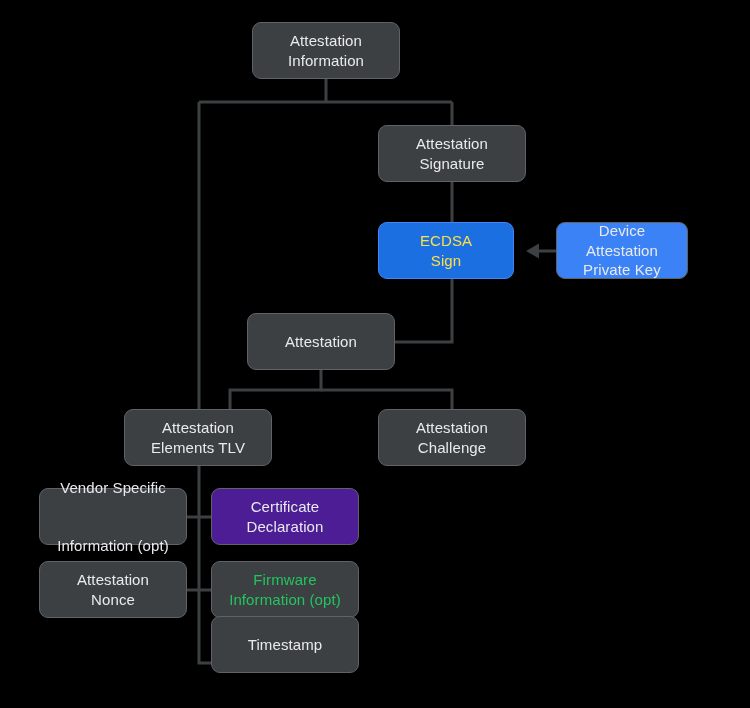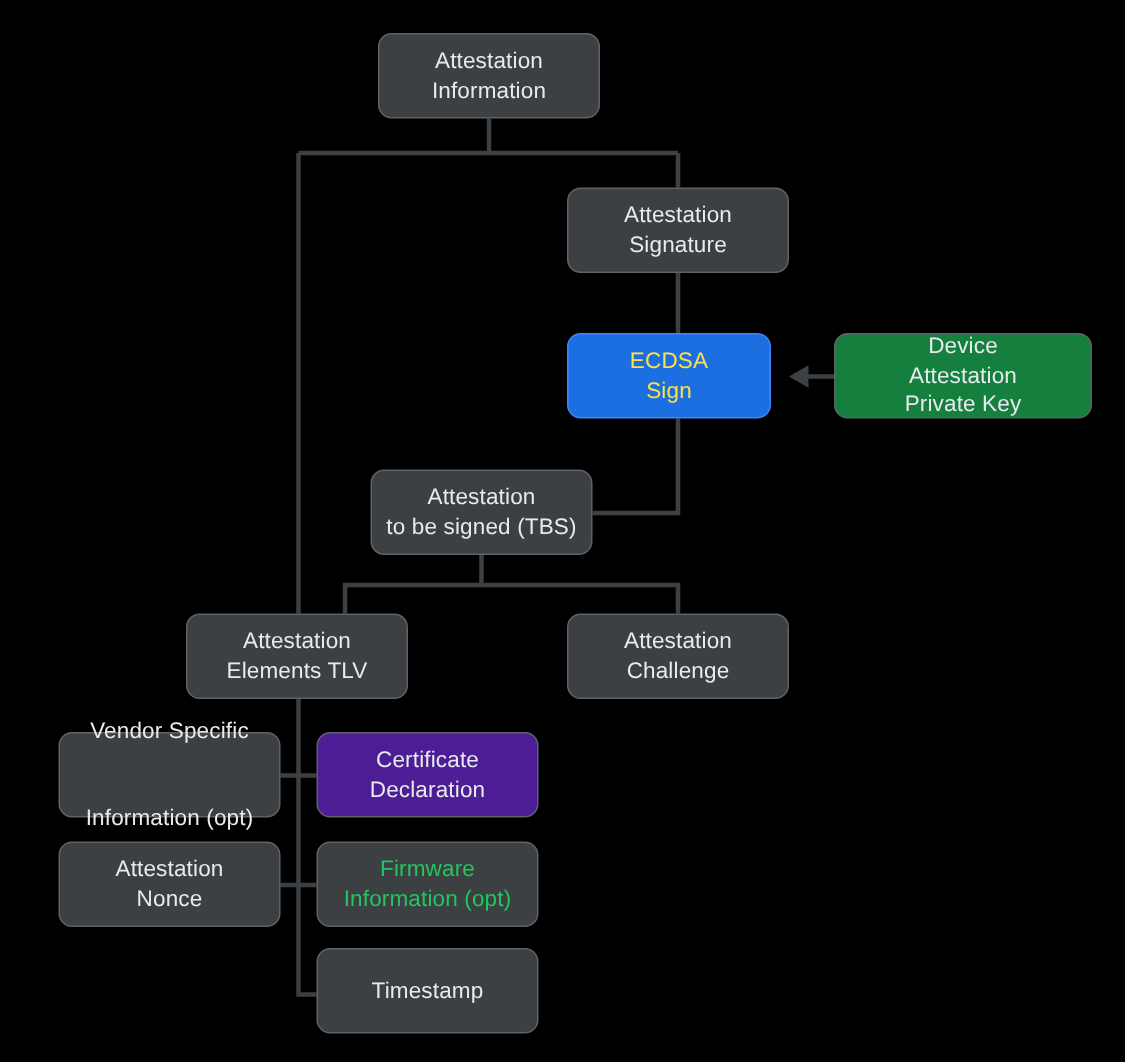--- a/index.html
+++ b/index.html
@@ -72,28 +72,27 @@
         <div class="node-line">Information</div>
       </div>
       <div class="node" style="left: 378px; top: 125px; width: 148px; height: 57px; background: rgb(60, 64, 67); border-color: rgb(95, 99, 104); color: rgb(232, 234, 237);">
         <div class="node-line">Attestation</div>
         <div class="node-line">Signature</div>
       </div>
       <div class="node" style="left: 378px; top: 222px; width: 136px; height: 57px; background: rgb(28, 111, 224); border-color: rgb(66, 133, 244); color: #fde047;">
         <div class="node-line">ECDSA</div>
         <div class="node-line">Sign</div>
       </div>
-      <div class="node" style="left: 556px; top: 222px; width: 172px; height: 57px; background: #15803d; border-color: rgb(95, 99, 104); color: rgb(232, 234, 237);">
+      <div class="node" style="left: 556px; top: 222px; width: 132px; height: 57px; background: #3b82f6; border-color: rgb(95, 99, 104); color: rgb(232, 234, 237);">
         <div class="node-line">Device</div>
         <div class="node-line">Attestation</div>
         <div class="node-line">Private Key</div>
       </div>
       <div class="node" style="left: 247px; top: 313px; width: 148px; height: 57px; background: rgb(60, 64, 67); border-color: rgb(95, 99, 104); color: rgb(232, 234, 237);">
         <div class="node-line">Attestation</div>
-        <div class="node-line">to be signed (TBS)</div>
       </div>
       <div class="node" style="left: 124px; top: 409px; width: 148px; height: 57px; background: rgb(60, 64, 67); border-color: rgb(95, 99, 104); color: rgb(232, 234, 237);">
         <div class="node-line">Attestation</div>
         <div class="node-line">Elements TLV</div>
       </div>
       <div class="node" style="left: 378px; top: 409px; width: 148px; height: 57px; background: rgb(60, 64, 67); border-color: rgb(95, 99, 104); color: rgb(232, 234, 237);">
         <div class="node-line">Attestation</div>
         <div class="node-line">Challenge</div>
       </div>
       <div class="node" style="left: 39px; top: 488px; width: 148px; height: 57px; background: rgb(60, 64, 67); border-color: rgb(95, 99, 104); color: rgb(232, 234, 237); gap: 38px;">
@@ -105,17 +104,17 @@
         <div class="node-line">Declaration</div>
       </div>
       <div class="node" style="left: 39px; top: 561px; width: 148px; height: 57px; background: rgb(60, 64, 67); border-color: rgb(95, 99, 104); color: rgb(232, 234, 237);">
         <div class="node-line">Attestation</div>
         <div class="node-line">Nonce</div>
       </div>
       <div class="node" style="left: 211px; top: 561px; width: 148px; height: 57px; background: rgb(60, 64, 67); border-color: rgb(95, 99, 104); color: #22c55e;">
         <div class="node-line">Firmware</div>
         <div class="node-line">Information (opt)</div>
       </div>
-      <div class="node" style="left: 211px; top: 632px; width: 148px; height: 57px; background: rgb(60, 64, 67); border-color: rgb(95, 99, 104); color: rgb(232, 234, 237);">
+      <div class="node" style="left: 211px; top: 616px; width: 148px; height: 57px; background: rgb(60, 64, 67); border-color: rgb(95, 99, 104); color: rgb(232, 234, 237);">
         <div class="node-line">Timestamp</div>
       </div>
     </div>
 </div>
 
 </body></html>

